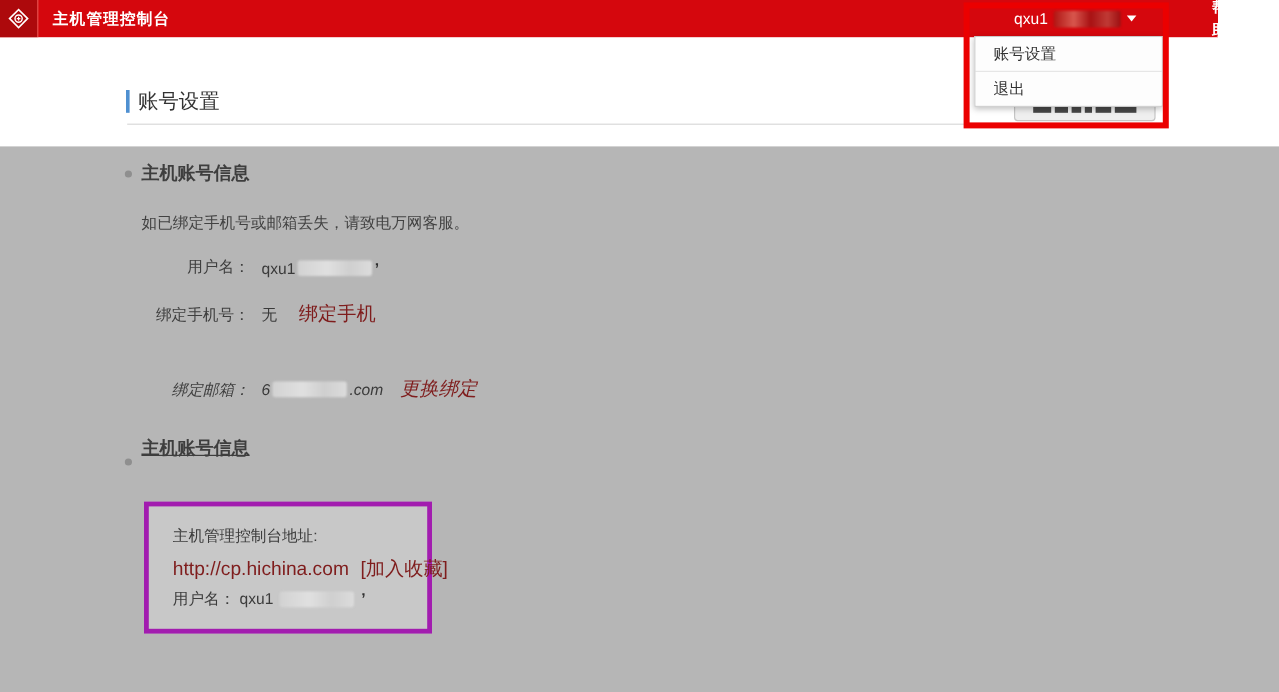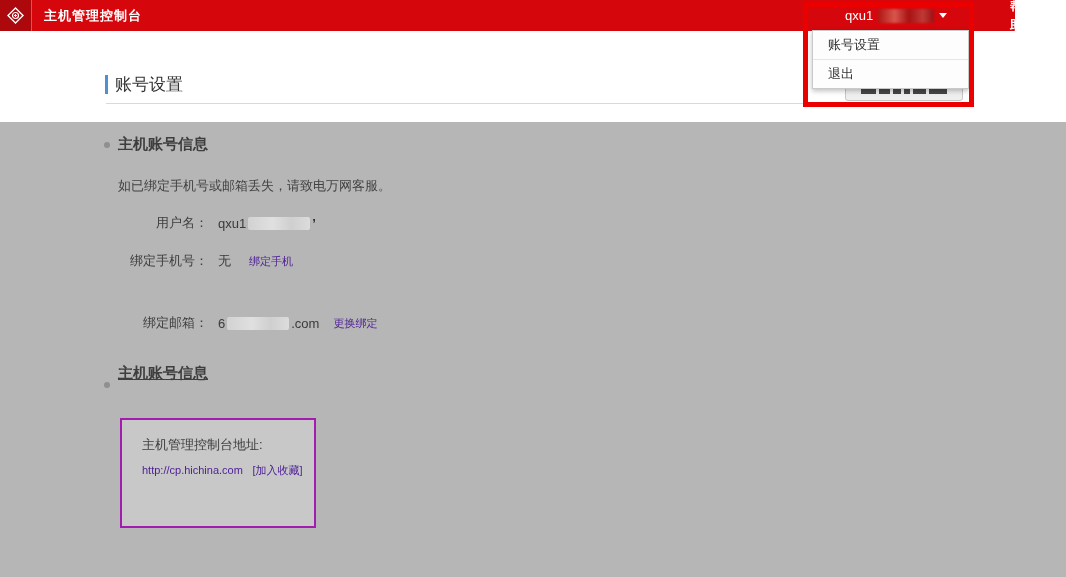--- a/index.html
+++ b/index.html
@@ -34,26 +34,26 @@
   .content { position:absolute; left:0; top:122px; width:1066px; height:455px; background:#b6b6b6; z-index:1; }
   .bullet { position:absolute; width:6px; height:6px; border-radius:50%; background:#8f8f8f; }
   .sec-heading { position:absolute; font-size:15px; font-weight:bold; color:#3e3e3e; }
   .note { position:absolute; left:118px; top:55px; font-size:13px; color:#424242; }
   .info-row { position:absolute; left:80px; display:flex; align-items:center; font-size:13px; color:#3e3e3e; }
   .info-row .lbl { display:inline-block; width:128px; text-align:right; margin-right:10px; }
   .info-row .val { color:#3a3a3a; }
   .redact-light { display:inline-block; width:62px; height:13px; margin:0 2px; border-radius:2px;
       background:linear-gradient(90deg,#d2d2d2,#e0e0e0 40%,#cfcfcf 70%,#dcdcdc); filter:blur(0.7px); vertical-align:middle; }
   .tick { color:#2e2e2e; font-weight:bold; }
-  a.dim-link { color:#4c1d95; text-decoration:none; font-size:11px; cursor:pointer; }
+  a.dim-link { color:#7f1d1d; text-decoration:none; font-size:16px; cursor:pointer; }
   .ml18 { margin-left:18px; }
   .ml14 { margin-left:14px; }
 
   
-  .card { position:absolute; top:296px; width:196px; height:110px; background:#c8c8c8; border:2px solid #a21caf; font-size:13px; color:#3c3c3c; }
+  .card { position:absolute; top:296px; width:240px; height:110px; background:#c8c8c8; border:4px solid #a21caf; font-size:13px; color:#3c3c3c; }
   .card .line { position:absolute; left:20px; white-space:nowrap; }
   .card .l1 { top:16px; }
   .card .l2 { top:42px; }
   .card .l3 { top:68px; }
   .card .l4 { top:88px; left:auto; right:12px; }
 
   
   .dropdown { position:absolute; left:812px; top:30px; width:157px; background:#fdfdfd; border:1px solid #c9c9c9;
       box-shadow:0 2px 5px rgba(0,0,0,0.25); z-index:50; }
   .menu-item { height:28px; line-height:28px; padding-left:15px; font-size:13px; color:#333333; cursor:pointer; background:#fdfdfd; }
@@ -115,36 +115,42 @@
       <span class="redact-light"></span>
       <span class="tick">’</span>
     </div>
 
     <div class="info-row" style="top:130px;">
       <span class="lbl">绑定手机号：</span>
       <span class="val">无</span>
       <a class="dim-link ml18">绑定手机</a>
     </div>
 
-    <div class="info-row" style="top:192px;">
+    <div class="info-row" style="top:192px;font-style:italic;">
       <span class="lbl">绑定邮箱：</span>
       <span class="val">6</span>
       <span class="redact-light"></span>
       <span class="val">.com</span>
       <a class="dim-link ml14">更换绑定</a>
     </div>
 
     <span class="bullet" style="left:104px; top:260px;"></span>
     <div class="sec-heading" style="left:118px; top:242px;text-decoration:underline;">主机账号信息</div>
 
     <div class="card" style="left:120px;">
       <div class="line l1">主机管理控制台地址:</div>
       <div class="line l2">
         <a class="dim-link">http://cp.hichina.com</a>
         <a class="dim-link" style="margin-left:6px;">[加入收藏]</a>
+      </div>
+      <div class="line l3">
+        <span>用户名：</span>
+        <span>qxu1</span>
+        <span class="redact-light"></span>
+        <span class="tick">’</span>
       </div>
     </div>
 
 
   </div>
 
   <div class="dropdown">
     <div class="menu-item">账号设置</div>
     <div class="menu-sep"></div>
     <div class="menu-item">退出</div>

